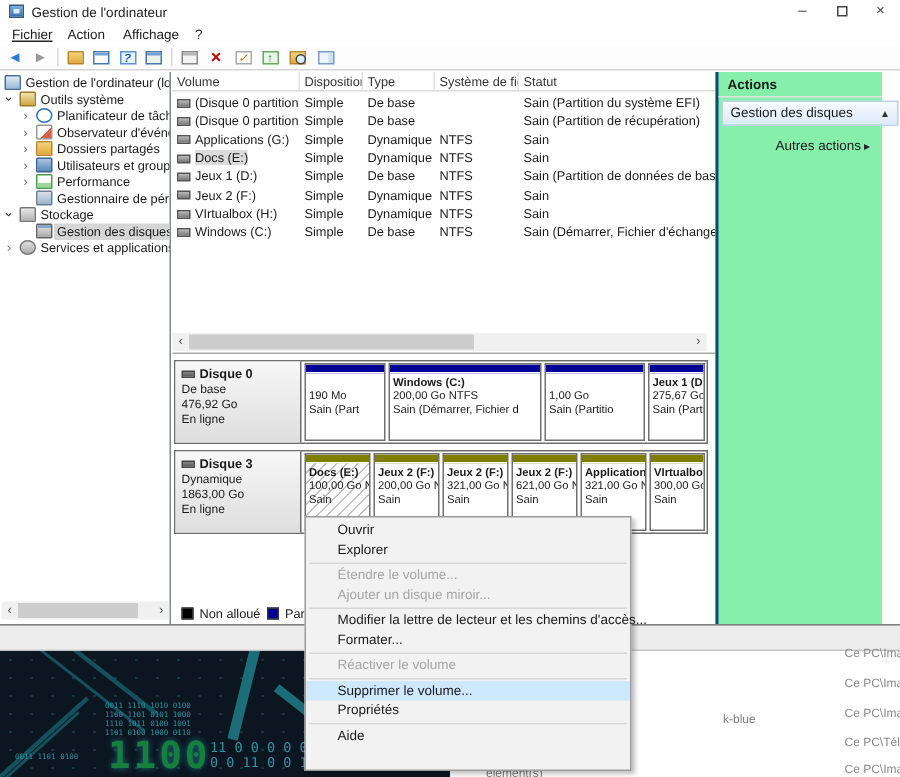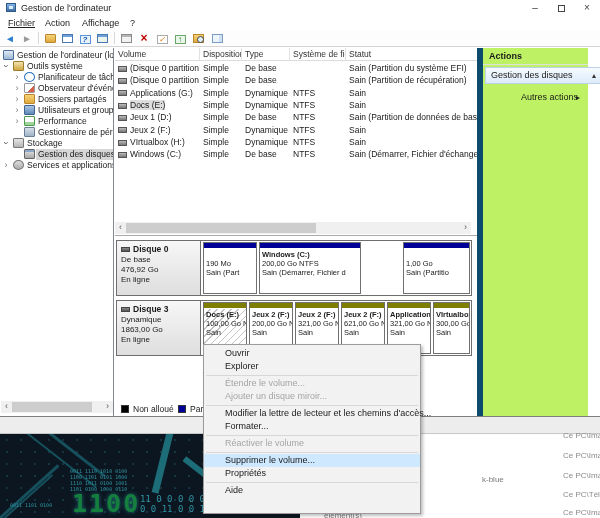--- a/index.html
+++ b/index.html
@@ -120,22 +120,22 @@
   .bar-basic{background:#000099;} .bar-dyn{background:#7e7e00;}
   .pbody{flex:1;padding:1px 2px;font-size:7.5px;line-height:9px;white-space:nowrap;overflow:hidden;}
   .pbody .pn{font-weight:bold;height:9px;}
   .part.hatch .pbody{background:repeating-linear-gradient(135deg,#fff 0 4px,#c3c3c3 4px 5px);}
 
   .legend{position:absolute;left:1px;top:354px;width:356px;height:13px;background:#fff;font-size:8.5px;}
   .sw{display:inline-block;width:8px;height:8px;border:1px solid #333;vertical-align:-1px;margin-right:4px;}
   .legend span.lab{margin-right:10px;}
 
   
-  .actions{position:absolute;left:477px;top:48px;width:111px;height:368px;background:#bef264;
-    border-left:6px solid #0c4a6e;}
+  .actions{position:absolute;left:477px;top:48px;width:111px;height:368px;background:#86efac;
+    border-left:2px solid #0c4a6e;}
   .act-title{position:absolute;left:6px;top:3px;font-weight:bold;font-size:9px;}
   .act-titlesep{position:absolute;left:0;top:16px;width:100%;height:1px;background:#e0e0e0;}
   .act-bar{position:absolute;left:2px;top:19px;width:118px;height:17px;
     background:linear-gradient(#f6fafe,#dcebfa);border:1px solid #bcd2e8;line-height:15px;padding-left:5px;}
   .act-bar .arr{position:absolute;right:6px;top:0;color:#333;font-size:8px;}
   .act-sub{position:absolute;left:0;top:42px;width:100%;height:15px;line-height:15px;}
   .act-sub .lbl{position:absolute;left:38px;}
   .act-sub .arr{position:absolute;right:8px;color:#222;font-size:8px;}
 
   
@@ -366,21 +366,21 @@
               </div>
           </div>
           <div class="part" style="width:102px;">
             <div class="pbar bar-basic"></div>
             <div class="pbody">
                 <div class="pn">Windows  (C:)</div>
                 <div>200,00 Go NTFS</div>
                 <div>Sain (Démarrer, Fichier d</div>
               </div>
           </div>
-          <div class="part" style="width:67px;margin-left:40px;">
+          <div class="part" style="width:67px;">
             <div class="pbar bar-basic"></div>
             <div class="pbody">
                 <div class="pn"></div>
                 <div>1,00 Go</div>
                 <div>Sain (Partitio</div>
               </div>
           </div>
           <div class="part fill">
             <div class="pbar bar-basic"></div>
             <div class="pbody">

